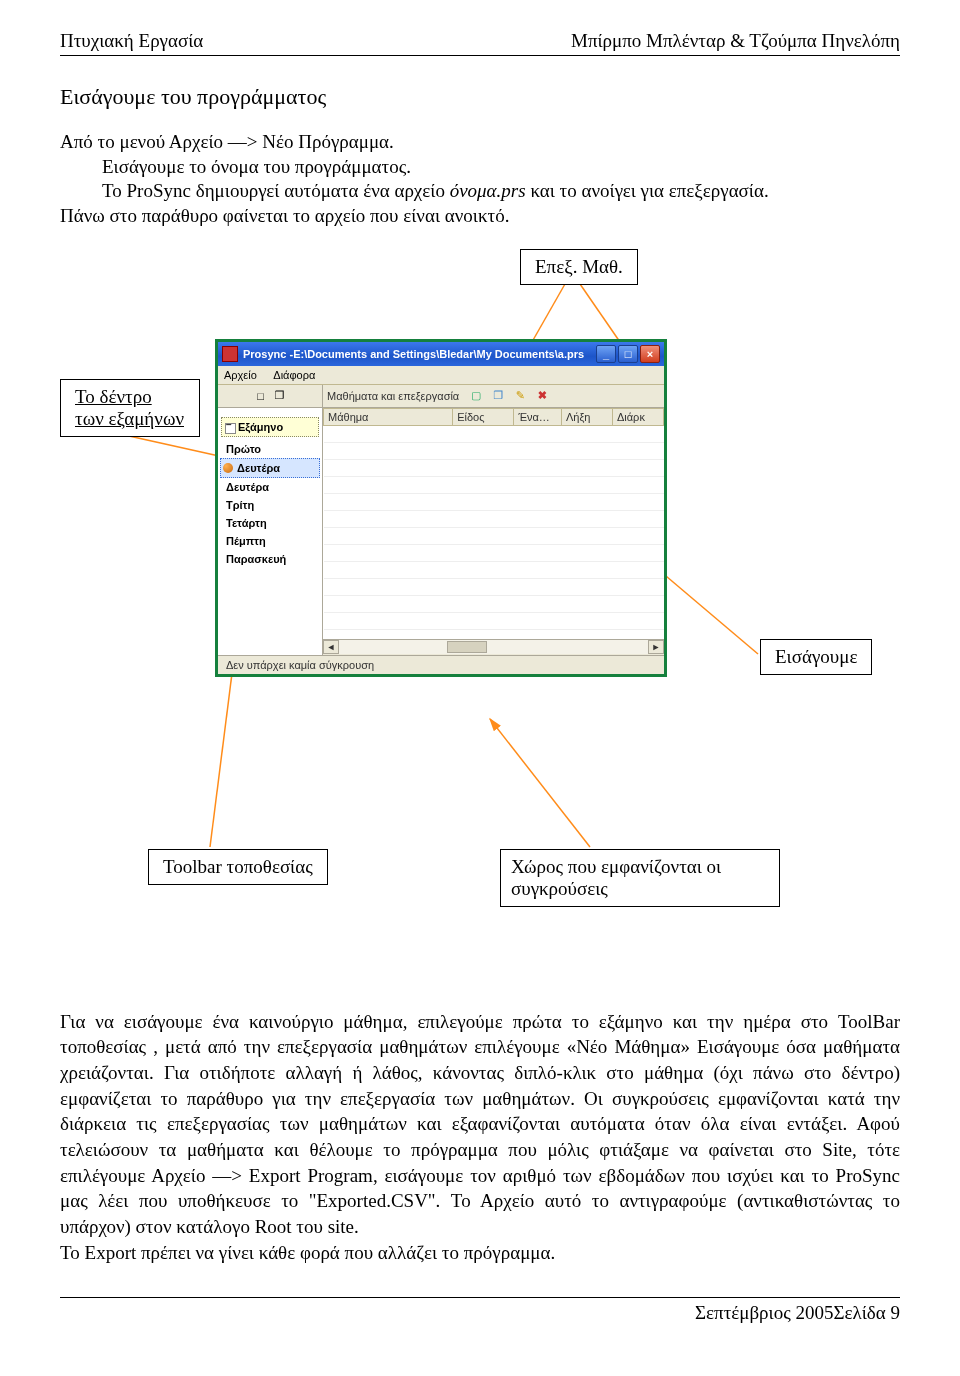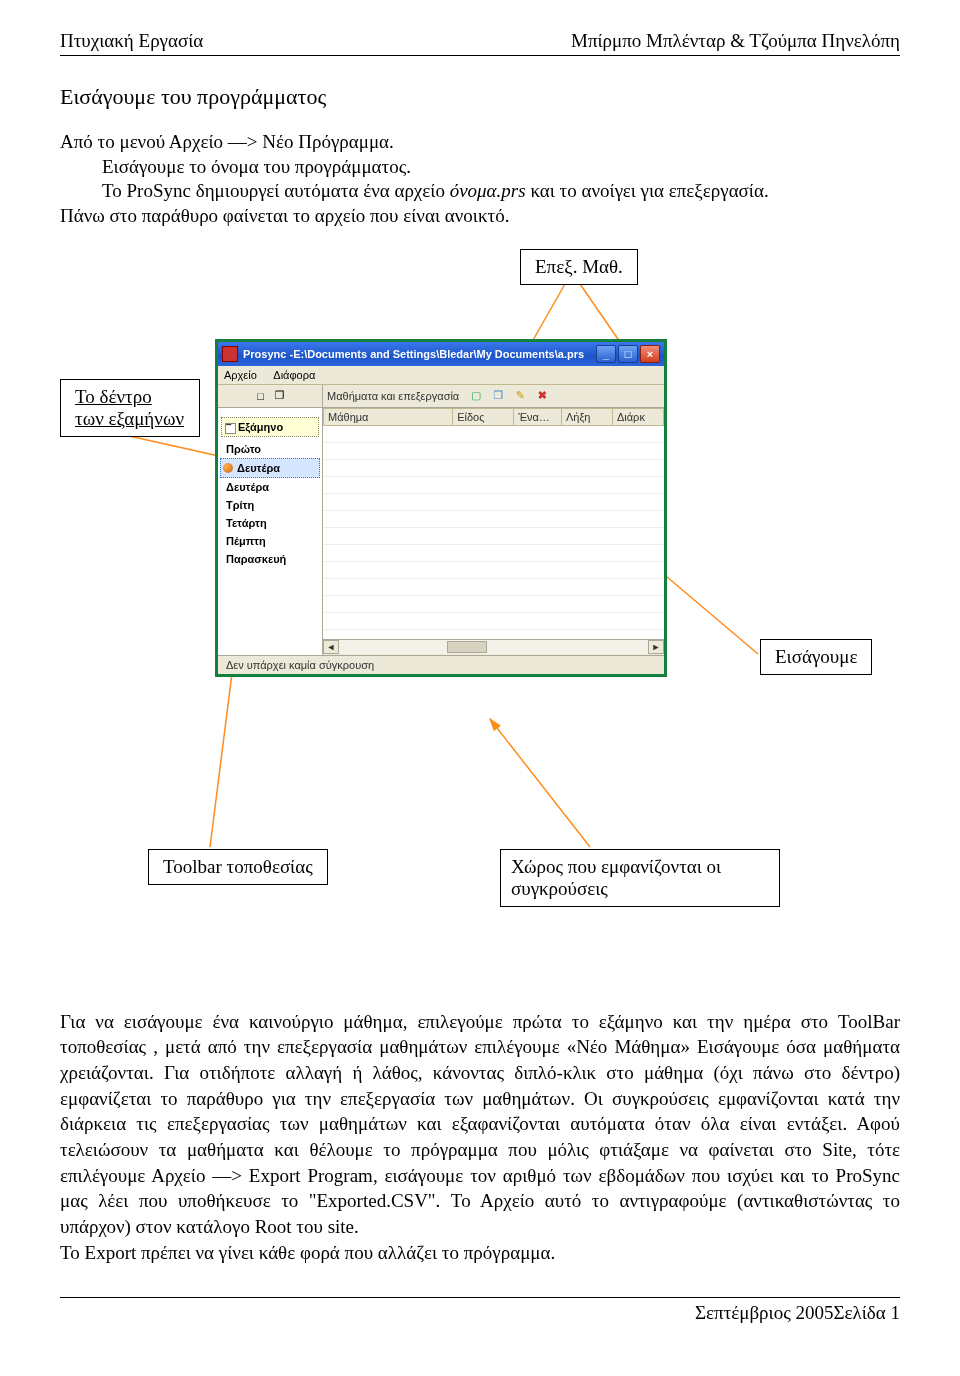--- a/index.html
+++ b/index.html
@@ -419,14 +419,14 @@
     <div class="statusbar">Δεν υπάρχει καμία σύγκρουση</div>
   </div>
 
 </div>
 
 <div class="para-text">Για να εισάγουμε ένα καινούργιο μάθημα, επιλεγούμε πρώτα το εξάμηνο και την ημέρα στο ToolBar τοποθεσίας , μετά από την επεξεργασία μαθημάτων επιλέγουμε «Νέο Μάθημα» Εισάγουμε όσα μαθήματα χρειάζονται. Για οτιδήποτε αλλαγή ή λάθος, κάνοντας διπλό-κλικ στο μάθημα (όχι πάνω στο δέντρο) εμφανίζεται το παράθυρο για την επεξεργασία των μαθημάτων. Οι συγκρούσεις εμφανίζονται κατά την διάρκεια τις επεξεργασίας των μαθημάτων και εξαφανίζονται αυτόματα όταν όλα είναι εντάξει. Αφού τελειώσουν τα μαθήματα και θέλουμε το πρόγραμμα που μόλις φτιάξαμε να φαίνεται στο Site, τότε επιλέγουμε Αρχείο —&gt; Export Program, εισάγουμε τον αριθμό των εβδομάδων που ισχύει και το ProSync μας λέει που υποθήκευσε το "Exported.CSV". Το Αρχείο αυτό το αντιγραφούμε (αντικαθιστώντας το υπάρχον) στον κατάλογο Root του site.</div>
 <div class="para-text">Το Export πρέπει να γίνει κάθε φορά που αλλάζει το πρόγραμμα.</div>
 
 <div class="page-footer">
   <span>Σεπτέμβριος 2005</span>
-  <span>Σελίδα 1</span>
+  <span>Σελίδα 9</span>
 </div>
 
 </body></html>

